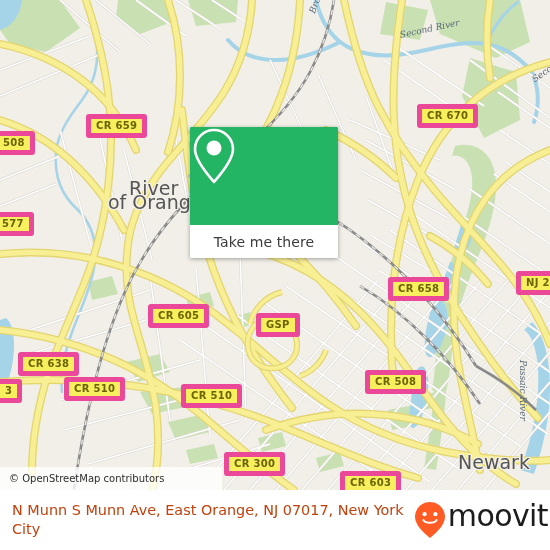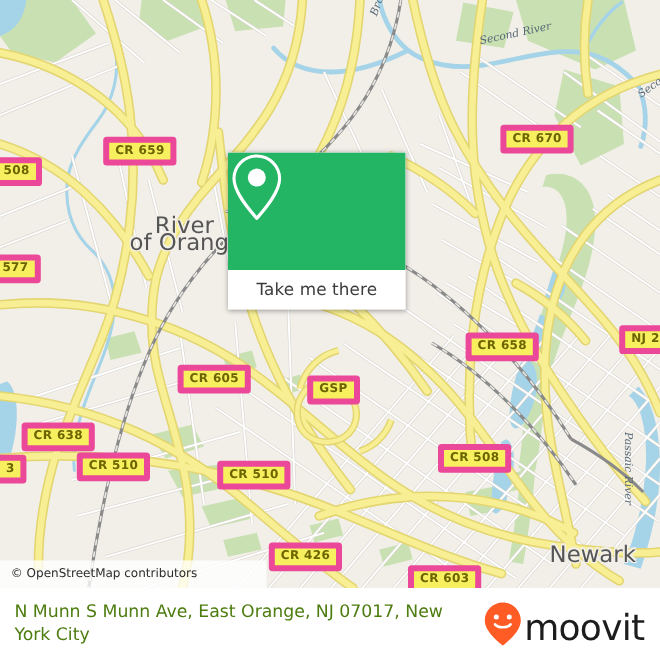--- a/index.html
+++ b/index.html
@@ -149,30 +149,30 @@
     height: 60px;
     background: #ffffff;
     display: flex;
     align-items: center;
     box-sizing: border-box;
   }
   #footer-address {
     flex: 1;
     padding-left: 12px;
     padding-right: 8px;
-    color: #4d7c0f;
+    color: #c2410c;
     font-family: "DejaVu Sans", sans-serif;
     font-size: 14.4px;
     line-height: 19px;
     max-width: 400px;
   }
   #footer-logo {
     display: flex;
-    align-items: flex-end;
-    padding-right: 13px;
+    align-items: flex-start;
+    padding-right: 2px;
     margin-left: auto;
   }
   #footer-logo .logo-mark { display: block; margin-right: 1px; }
   #footer-logo .logo-word {
     color: #1c1c1c;
     font-family: "DejaVu Sans", sans-serif;
     font-size: 30px;
     font-weight: normal;
     letter-spacing: -0.6px;
     line-height: 30px;
@@ -496,21 +496,21 @@
     <div class="place-label big" style="left:108px; top:192px;">of Orange</div>
     <div class="place-label big" style="left:458px; top:452px;">Newark</div>
 
     <div class="shield" style="left:86px; top:114px;">CR 659</div>
     <div class="shield" style="left:-7px; top:131px;">508</div>
     <div class="shield" style="left:-8px; top:212px;">577</div>
     <div class="shield" style="left:18px; top:308px;margin-top:44px;">CR 638</div>
     <div class="shield" style="left:148px; top:304px;">CR 605</div>
     <div class="shield" style="left:64px; top:377px;">CR 510</div>
     <div class="shield" style="left:181px; top:384px;">CR 510</div>
-    <div class="shield" style="left:224px; top:452px;">CR 426</div>
+    <div class="shield" style="left:224px; top:452px;">CR 300</div>
     <div class="shield" style="left:256px; top:313px;">GSP</div>
     <div class="shield" style="left:417px; top:104px;">CR 670</div>
     <div class="shield" style="left:388px; top:277px;">CR 658</div>
     <div class="shield" style="left:516px; top:271px;">NJ 21</div>
     <div class="shield" style="left:365px; top:370px;">CR 508</div>
     <div class="shield" style="left:340px; top:471px;">CR 603</div>
     <div class="shield" style="left:-5px; top:379px;">3</div>
 
     <div id="card">
       <div id="card-green">

